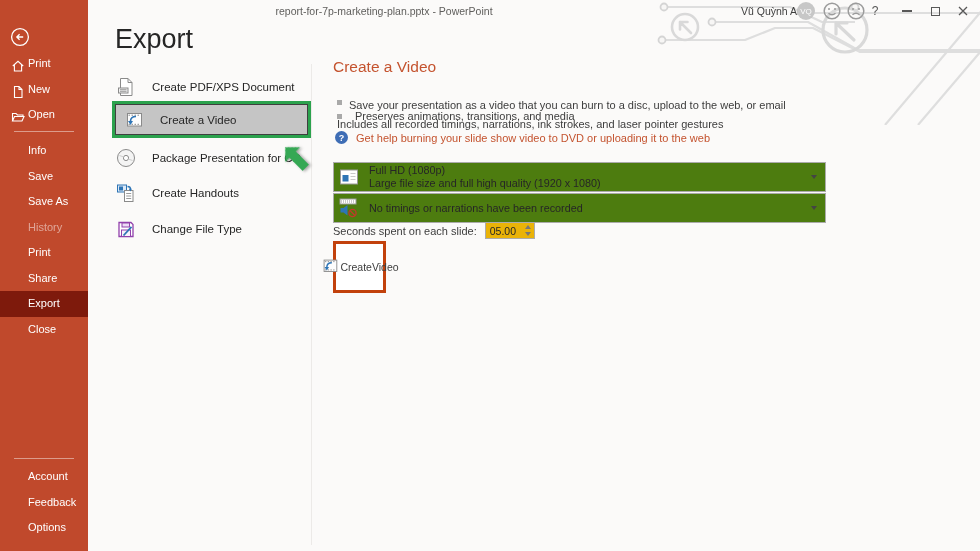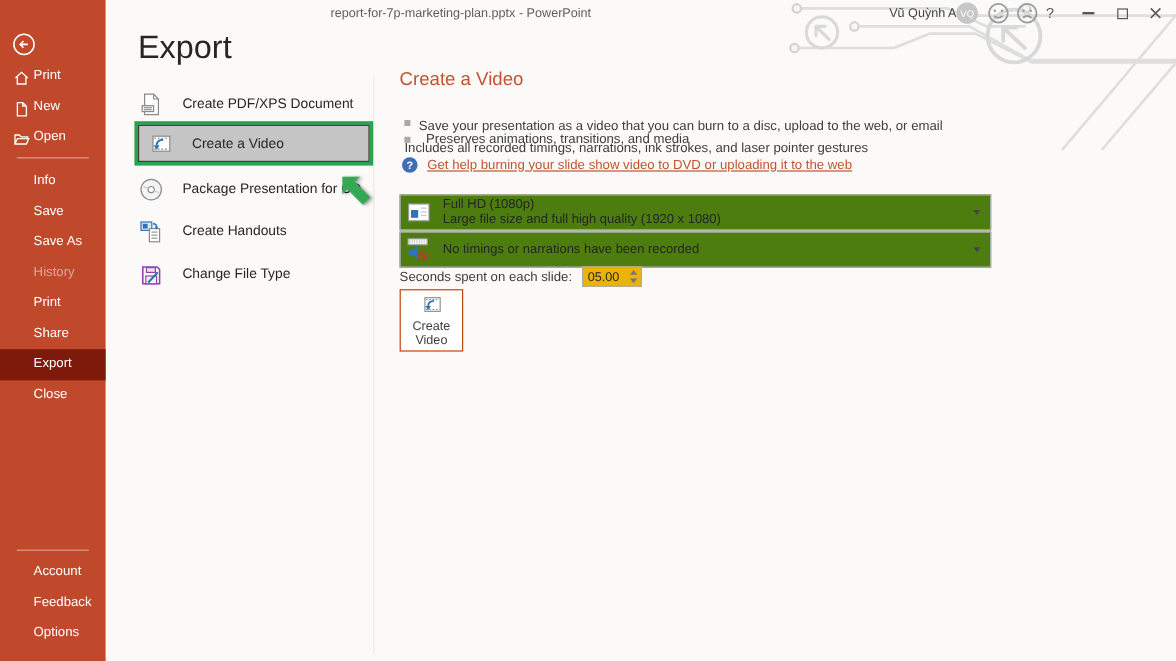--- a/index.html
+++ b/index.html
@@ -51,21 +51,21 @@
   
   .detail-heading{position:absolute;left:333px;top:58px;font-size:15.5px;font-weight:400;
                   color:#c4532f;margin:0;z-index:2;}
   .detail-desc{position:absolute;left:333px;top:83px;font-size:11px;color:#3d3d3d;margin:16px;z-index:2;}
   .bullet{position:absolute;left:337px;display:flex;gap:13px;font-size:11px;color:#3d3d3d;z-index:2;}
   .bullet.b0{top:96px;flex-direction:column;} .bullet.b1{top:110px;}
   .bsq{width:5px;height:5px;background:#a9a9a9;margin-top:4px;flex:0 0 5px;}
   .help-row{position:absolute;left:335px;top:131px;display:flex;align-items:center;gap:8px;z-index:2;}
   .help-icon{width:13px;height:13px;border-radius:50%;background:#3e6db5;color:#fff;font-size:9px;
              font-weight:bold;display:flex;align-items:center;justify-content:center;}
-  .help-link{font-size:11px;color:#c4532f;text-decoration:underline;cursor:pointer;}
+  .help-link{font-size:11px;color:#c4532f;cursor:pointer;}
 
   .dd{position:absolute;left:333px;width:493px;height:30px;box-sizing:border-box;border:1px solid #ababab;
       background:#4d7c0f;display:flex;align-items:center;padding:2px 8px 2px 4px;cursor:pointer;z-index:2;}
   .dd.quality{top:162px;} .dd.timings{top:193px;}
   .ddicon{width:22px;height:22px;margin-right:9px;flex:0 0 22px;}
   .ddtext div{font-size:10.8px;line-height:13px;color:#262626;white-space:nowrap;}
   .caret{margin-left:auto;width:0;height:0;border-left:3.5px solid transparent;
          border-right:3.5px solid transparent;border-top:4px solid #444;}
 
   .seconds-row{position:absolute;left:333px;top:222px;display:flex;align-items:center;gap:8px;
@@ -74,21 +74,21 @@
         width:50px;box-sizing:border-box;padding:0 3px 0 4px;}
   .spin input{border:0;width:28px;font-size:10.5px;font-family:inherit;color:#262626;outline:none;
               padding:0;background:transparent;}
   .spin-btns{margin-left:auto;display:flex;flex-direction:column;gap:2.5px;cursor:pointer;}
   .spin-up{width:0;height:0;border-left:3px solid transparent;border-right:3px solid transparent;
            border-bottom:4px solid #777;}
   .spin-down{width:0;height:0;border-left:3px solid transparent;border-right:3px solid transparent;
              border-top:4px solid #777;}
 
   .create-video{position:absolute;left:333px;top:241px;width:53px;height:52px;box-sizing:border-box;
-                border:1px solid #c2410c;background:#fff;display:flex;flex-direction:column;
+                border:3px solid #c2410c;background:#fff;display:flex;
                 align-items:center;justify-content:center;font-size:10.5px;line-height:12px;
                 color:#3d3d3d;font-family:inherit;cursor:pointer;padding:2px;z-index:2;}
   .create-video .oicon{width:20px;height:20px;margin-bottom:2px;}
 </style>
 </head>
 <body>
 
 <div class="app">
 
   <svg class="deco" width="330" height="125" viewBox="0 0 330 125">

